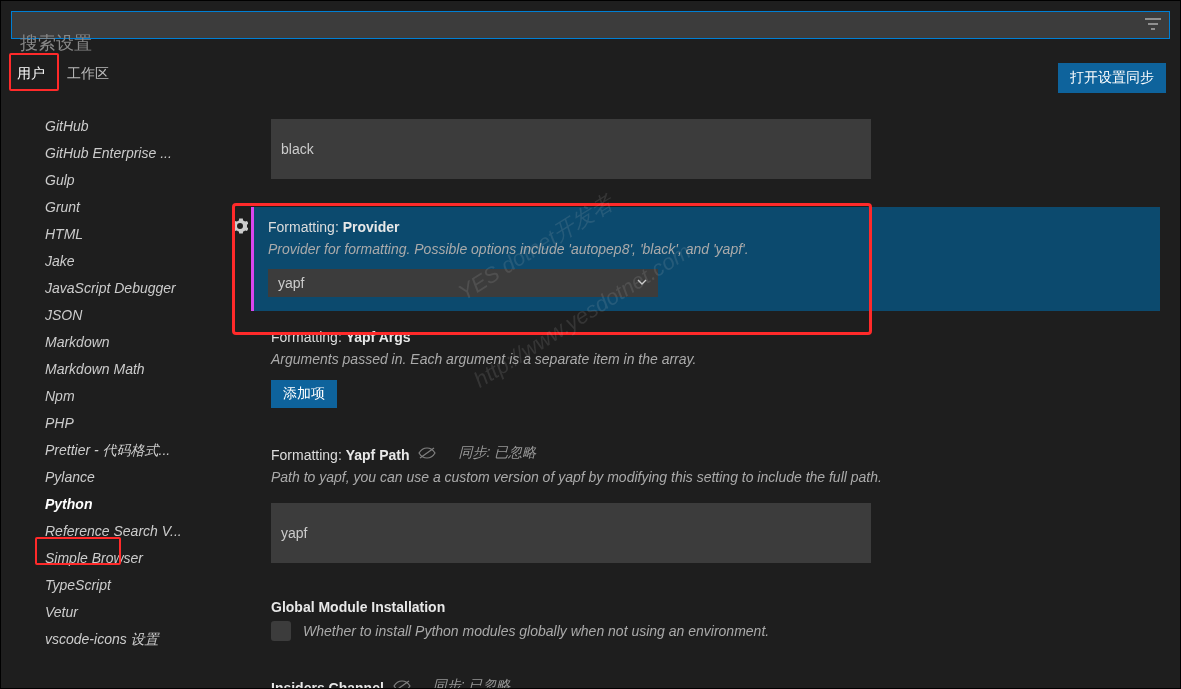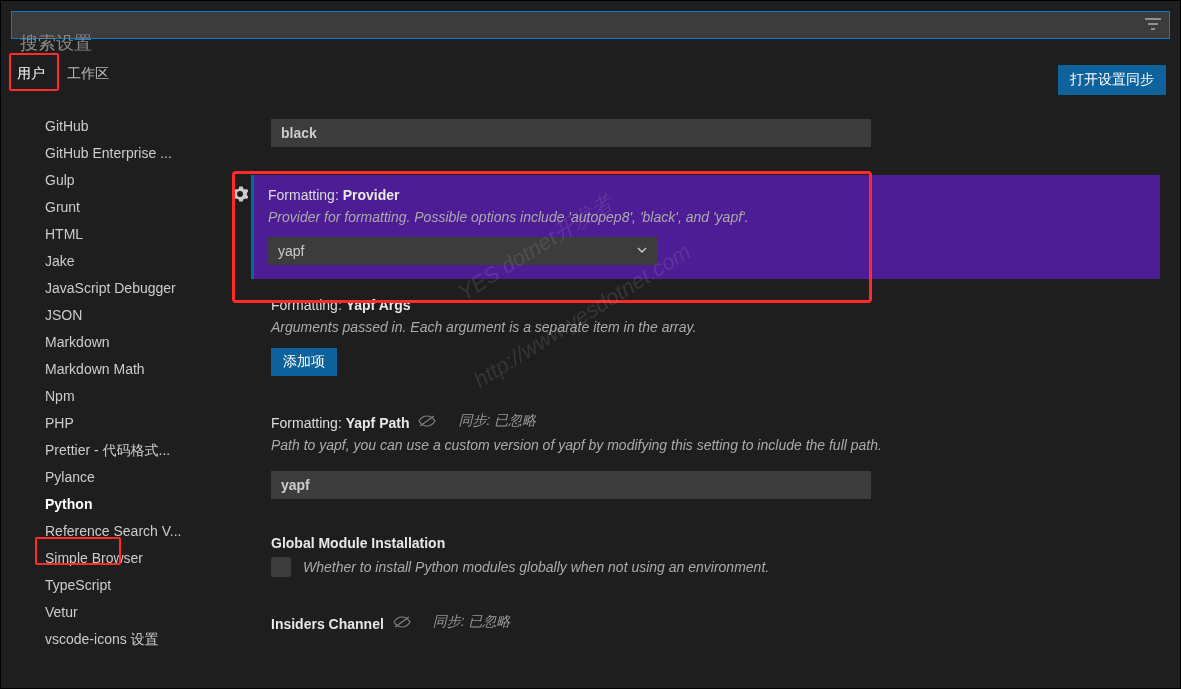--- a/index.html
+++ b/index.html
@@ -34,21 +34,21 @@
 }
 .search-bar input::placeholder { color: #888; }
 .search-bar .filter-icon {
   position: absolute;
   right: 8px;
   color: #888;
   font-size: 14px;
 }
 .tabs-row {
   display: flex;
-  align-items: flex-end;
+  align-items: center;
   justify-content: space-between;
   padding: 18px 14px 0 14px;
 }
 .tabs { display: flex; gap: 18px; align-items: center; }
 .tab {
   font-size: 14px;
   color: #bbb;
   padding: 4px 2px 12px 2px;
   cursor: pointer;
   position: relative;
@@ -89,52 +89,52 @@
   position: relative;
 }
 .sidebar-item {
   padding: 4px 8px 4px 20px;
   color: #ccc;
   cursor: pointer;
   white-space: nowrap;
   overflow: hidden;
   text-overflow: ellipsis;
   line-height: 19px;
+  font-style: italic;
 }
 .sidebar-item.active { color: #fff; font-weight: 600; }
 .sidebar-highlight-box {
   position: absolute;
   border: 2px solid #ff2a2a;
   border-radius: 2px;
   pointer-events: none;
 }
 .content {
   flex: 1;
   padding: 0 20px 0 40px;
   overflow-y: auto;
   position: relative;
 }
 .setting-block { margin-bottom: 28px; padding-left: 14px; }
 .setting-input {
   background: #3c3c3c;
   border: none;
   color: #ccc;
-  padding: 6px 10px;
+  padding: 22px 10px;
   font-size: 14px;
   width: 600px;
   margin-top: 6px;
-  font-weight: bold;
 }
 .setting-title { font-size: 14px; color: #ddd; margin-bottom: 4px; }
 .setting-title .bold { font-weight: 600; color: #e8e8e8; }
 .setting-desc { font-size: 14px; color: #aaa; margin-bottom: 10px; line-height: 1.45; font-style: italic; }
 .provider-block {
-  border-left: 3px solid #0369a1;
+  border-left: 3px solid #d946ef;
   padding: 12px 12px 14px 14px;
-  background: #4c1d95;
+  background: #0c4a6e;
   position: relative;
   margin-left: -6px;
   margin-bottom: 18px;
 }
 .provider-highlight {
   position: absolute;
   left: -22px; top: -4px;
   width: 640px; height: 132px;
   border: 3px solid #ff2a2a;
   border-radius: 4px;

